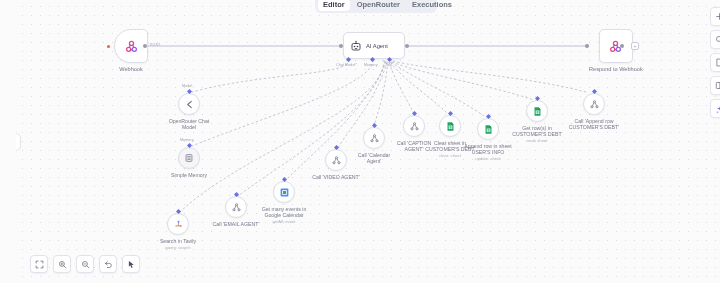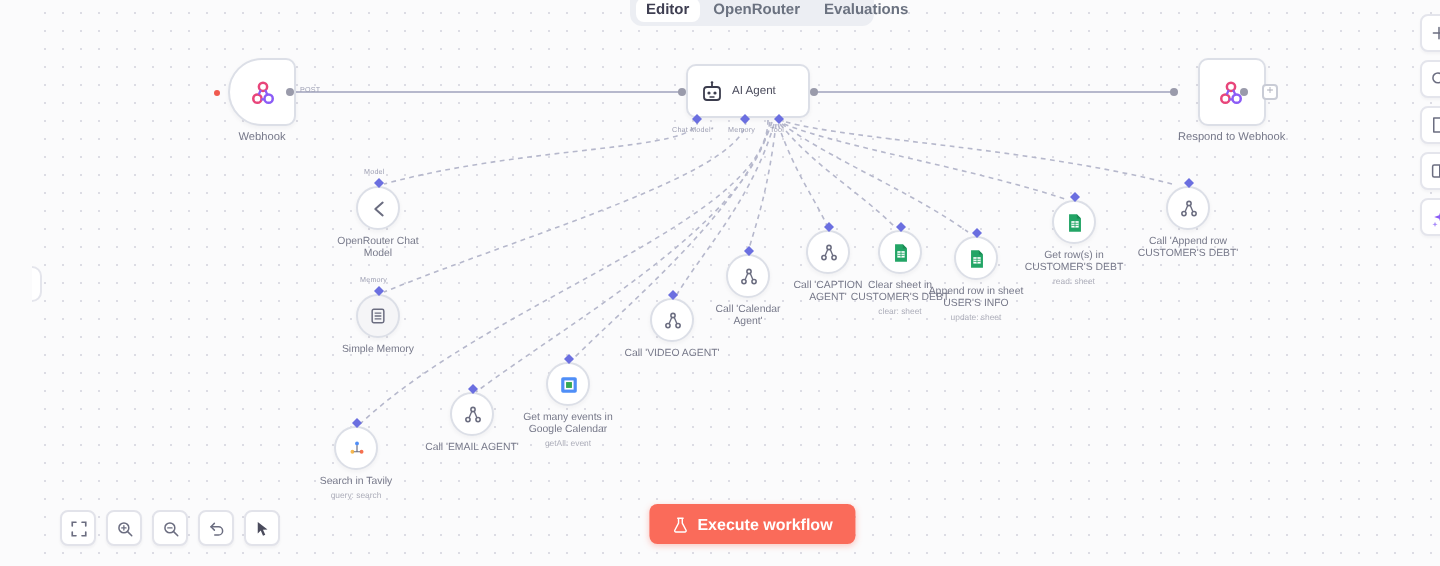--- a/index.html
+++ b/index.html
@@ -169,21 +169,21 @@
   svg { display: block; }
 </style>
 </head>
 <body>
 
 <div id="canvas">
 
   <div id="tabbar">
     <div class="tab active">Editor</div>
     <div class="tab">OpenRouter</div>
-    <div class="tab">Evaluations</div>
+    <div class="tab">Executions</div>
   </div>
 
   <svg id="edges">
     <g fill="none" stroke="#b6b8cc" stroke-width="0.9">
 
       <path d="M128,46 L324,46"></path>
 
       <path d="M390,46 L570,46"></path>
 
       <path d="M605,46 L616,46"></path>
@@ -464,27 +464,20 @@
         <path d="M4,9 L8.5,4.5 M4,9 L8.5,13.5" fill="none" stroke="#6b6d80" stroke-width="2" stroke-linecap="round"></path>
       </svg>
     </div>
     <div class="tbtn">
       <svg width="9" height="9" viewBox="0 0 24 24">
         <path d="M5,2.5 L5,18 L9,14 L12,21 L15,19.5 L12,13 L18,12.5 Z" fill="#4a4b5c"></path>
       </svg>
     </div>
   </div>
 
-  <div id="execbtn">
-    <svg width="9" height="9" viewBox="0 0 24 24">
-      <path d="M9.5,3 V9.5 L4.5,19 A1.6,1.6 0 0 0 6,21.3 H18 A1.6,1.6 0 0 0 19.5,19 L14.5,9.5 V3" fill="none" stroke="#ffffff" stroke-width="1.9" stroke-linejoin="round"></path>
-      <path d="M8.4,3 H15.6" stroke="#ffffff" stroke-width="1.9" stroke-linecap="round"></path>
-    </svg>
-    <span class="etext">Execute workflow</span>
-  </div>
 
   <div id="rail">
     <div class="rbtn">
       <svg width="9" height="9" viewBox="0 0 24 24">
         <path d="M12,4.5 V19.5 M4.5,12 H19.5" stroke="#6b6d80" stroke-width="2" stroke-linecap="round"></path>
       </svg>
     </div>
     <div class="rbtn">
       <svg width="9" height="9" viewBox="0 0 24 24">
         <circle cx="10.5" cy="10.5" r="6.6" fill="none" stroke="#6b6d80" stroke-width="2"></circle>

